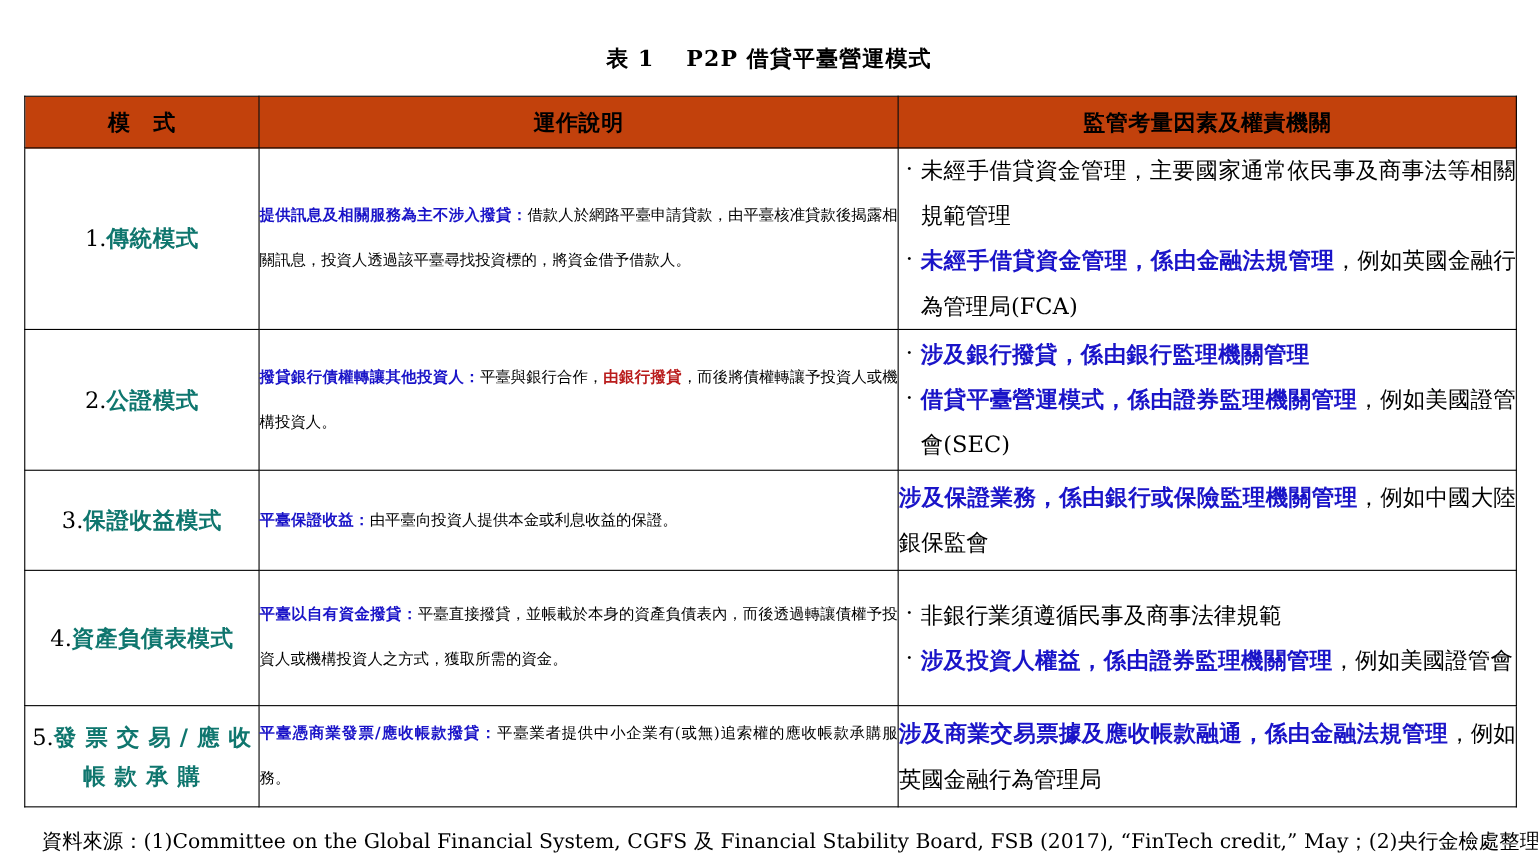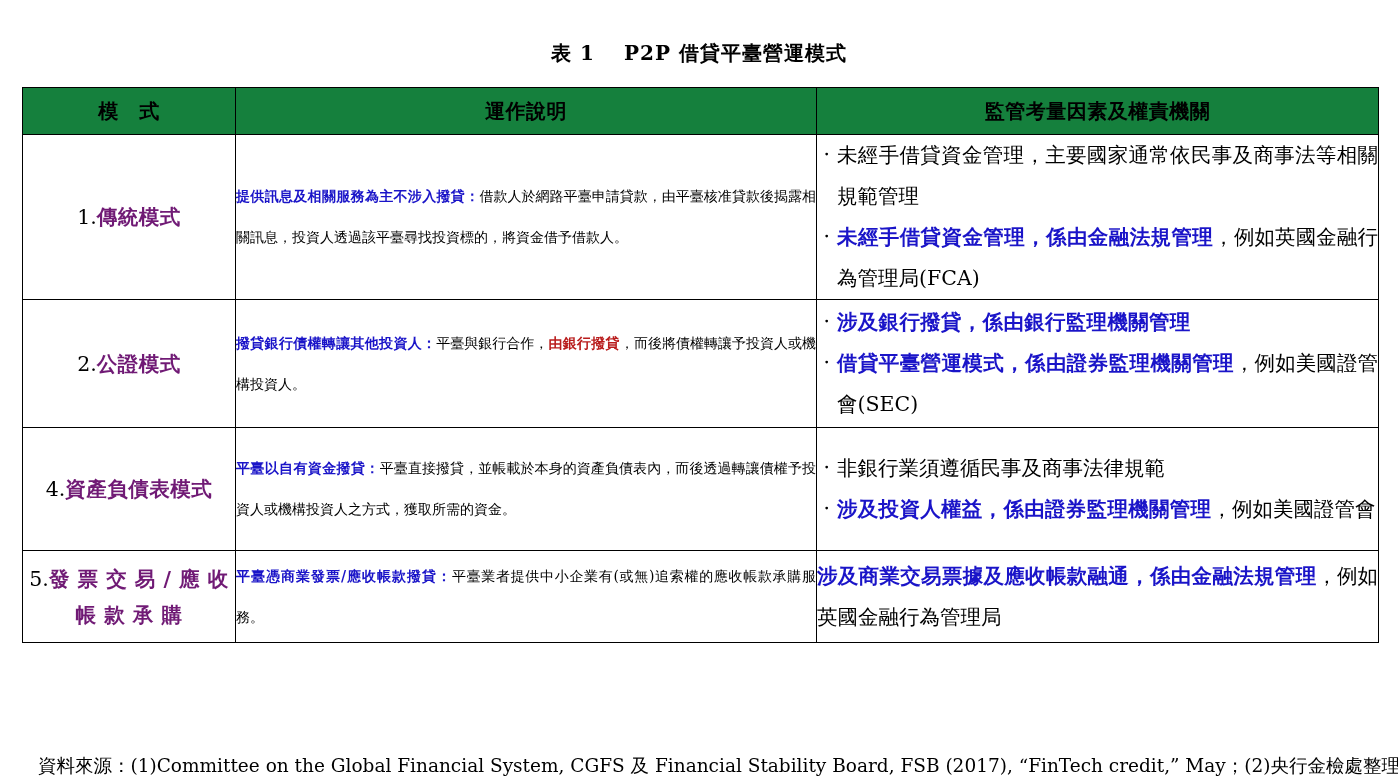--- a/index.html
+++ b/index.html
@@ -54,40 +54,40 @@
   table.p2p col.c-desc  { width: 581px; }
   table.p2p col.c-reg   { width: 562px; }
 
   table.p2p th, table.p2p td {
     border: 1.4px solid #000000;
     vertical-align: middle;
     padding: 0;
   }
 
   thead th {
-    background: #15803d;
+    background: #c2410c;
     height: 46px;
     text-align: center;
     font-family: "DejaVu Serif", "Liberation Serif", serif;
     font-weight: bold;
     font-size: 20px;
     color: #000000;
     letter-spacing: 0.5px;
     white-space: pre;
   }
 
   
   td.mode {
     text-align: center;
     font-size: 20.5px;
     line-height: 36px;
     padding: 4px 6px;
   }
   td.mode .num { color: #000000; font-weight: normal; }
-  td.mode .nm  { color: #701a75; font-weight: bold; letter-spacing: 0.5px; }
+  td.mode .nm  { color: #0f766e; font-weight: bold; letter-spacing: 0.5px; }
 
   
   td.desc {
     font-size: 14px;
     line-height: 41px;
     padding: 10px 12px 10px 14px;
     text-align: justify;
     text-justify: inter-character;
     vertical-align: top;
   }
@@ -191,20 +191,33 @@
             <span class="lead">撥貸銀行債權轉讓其他投資人：</span><span class="body">平臺與銀行合作，</span><span class="hl">由銀行撥貸</span><span class="body">，而後將債權轉讓予投資人或機構投資人。</span>
           </td>
           <td class="reg">
             <ul>
               <li><span class="bullet">・</span><span class="hl">涉及銀行撥貸，係由銀行監理機關管理</span><span class="body"></span></li>
               <li><span class="bullet">・</span><span class="hl">借貸平臺營運模式，係由證券監理機關管理</span><span class="body">，例如美國證管會(SEC)</span></li>
             </ul>
           </td>
         </tr>
 
+        <tr class="r3">
+          <td class="mode">
+            <span class="num">3.</span><span class="nm">保證收益模式</span>
+          </td>
+          <td class="desc">
+            <span class="lead">平臺保證收益：</span><span class="body">由平臺向投資人提供本金或利息收益的保證。</span><span class="hl"></span><span class="body"></span>
+          </td>
+          <td class="reg">
+            <ul>
+              <li class="nobullet"><span class="hl">涉及保證業務，係由銀行或保險監理機關管理</span><span class="body">，例如中國大陸銀保監會</span></li>
+            </ul>
+          </td>
+        </tr>
 
         <tr class="r4">
           <td class="mode">
             <span class="num">4.</span><span class="nm">資產負債表模式</span>
           </td>
           <td class="desc">
             <span class="lead">平臺以自有資金撥貸：</span><span class="body">平臺直接撥貸，並帳載於本身的資產負債表內，而後透過轉讓債權予投資人或機構投資人之方式，獲取所需的資金。</span><span class="hl"></span><span class="body"></span>
           </td>
           <td class="reg">
             <ul>

